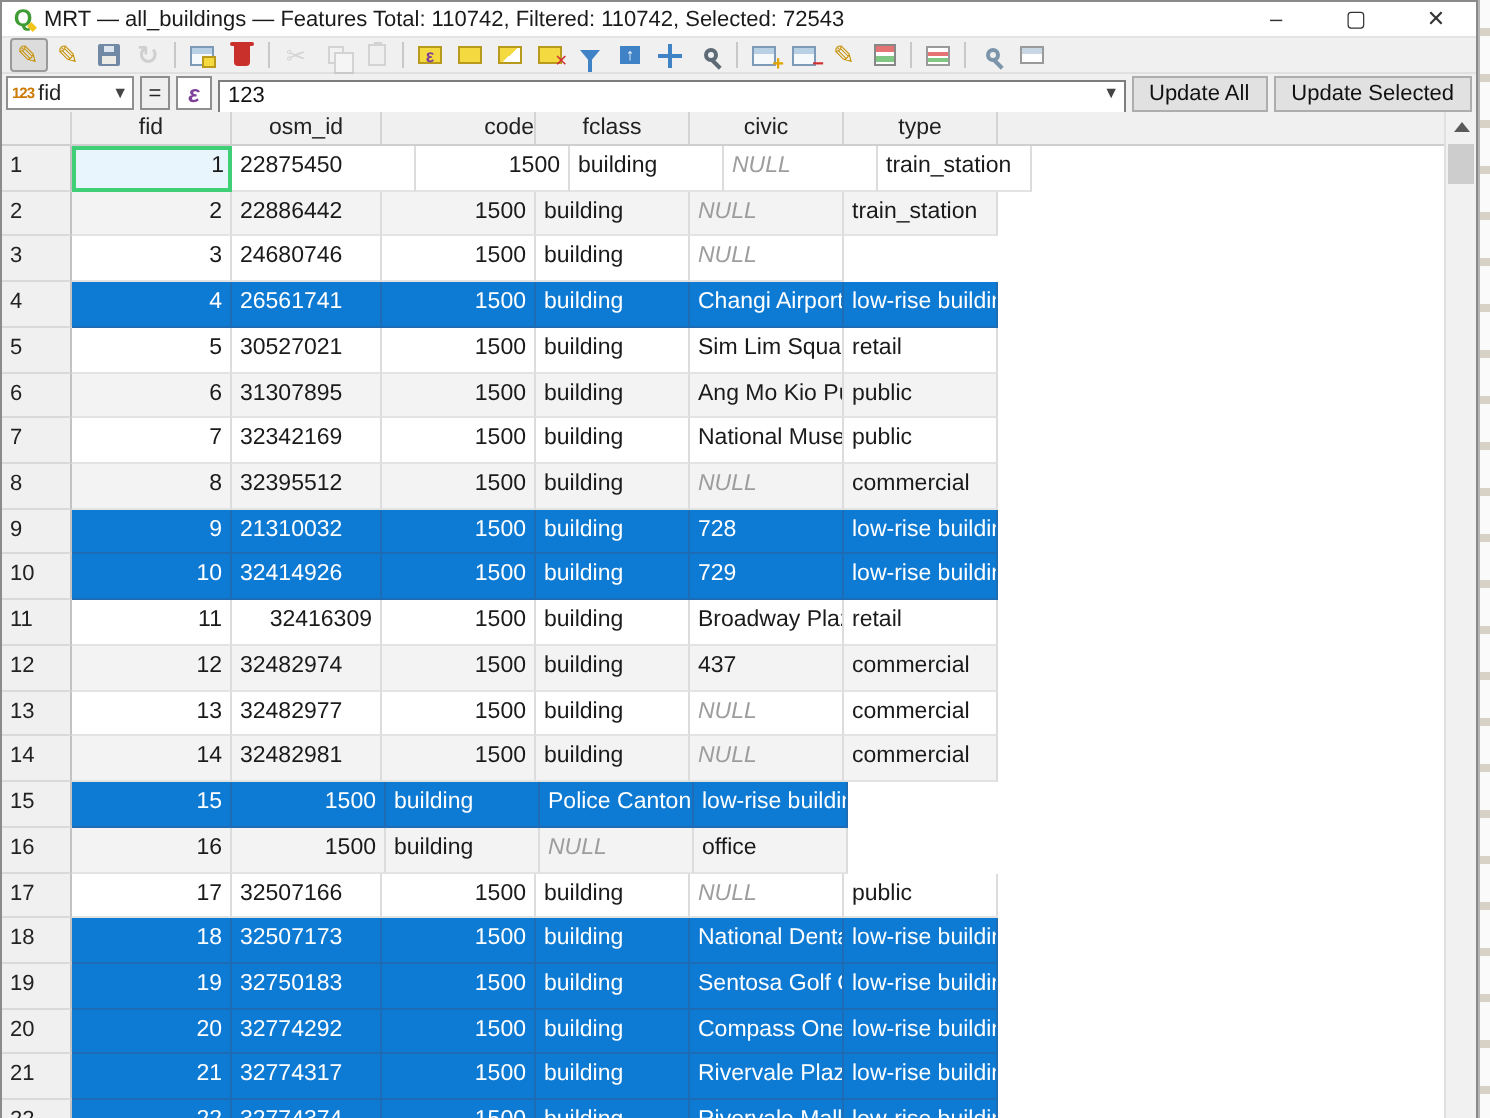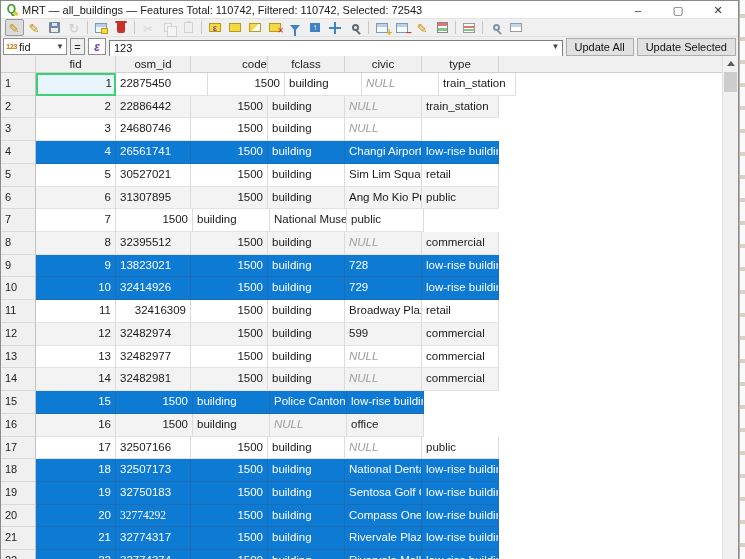--- a/index.html
+++ b/index.html
@@ -333,38 +333,39 @@
           <span class="tc ar" style="width: 80px;">6</span>
           <span class="tc" style="width: 75px;">31307895</span>
           <span class="tc ar" style="width: 77px;">1500</span>
           <span class="tc" style="width: 77px;">building</span>
           <span class="tc" style="width: 77px;">Ang Mo Kio Pu...</span>
           <span class="tc" style="width: 77px;">public</span>
         </div>
         <div class="trow">
           <span class="rn">7</span>
           <span class="tc ar" style="width: 80px;">7</span>
+          <span class="tc" style="width: 75px;">32342169</span>
           <span class="tc ar" style="width: 77px;">1500</span>
           <span class="tc" style="width: 77px;">building</span>
           <span class="tc" style="width: 77px;">National Museu...</span>
           <span class="tc" style="width: 77px;">public</span>
         </div>
         <div class="trow even">
           <span class="rn">8</span>
           <span class="tc ar" style="width: 80px;">8</span>
           <span class="tc" style="width: 75px;">32395512</span>
           <span class="tc ar" style="width: 77px;">1500</span>
           <span class="tc" style="width: 77px;">building</span>
           <span class="tc nul" style="width: 77px;">NULL</span>
           <span class="tc" style="width: 77px;">commercial</span>
         </div>
         <div class="trow sel">
           <span class="rn">9</span>
           <span class="tc ar" style="width: 80px;">9</span>
-          <span class="tc" style="width: 75px;">13823021</span>
+          <span class="tc" style="width: 75px;">21310032</span>
           <span class="tc ar" style="width: 77px;">1500</span>
           <span class="tc" style="width: 77px;">building</span>
           <span class="tc" style="width: 77px;">728</span>
           <span class="tc" style="width: 77px;">low-rise buildings</span>
         </div>
         <div class="trow sel">
           <span class="rn">10</span>
           <span class="tc ar" style="width: 80px;">10</span>
           <span class="tc" style="width: 75px;">32414926</span>
           <span class="tc ar" style="width: 77px;">1500</span>
@@ -380,21 +381,21 @@
           <span class="tc" style="width: 77px;">building</span>
           <span class="tc" style="width: 77px;">Broadway Plaza</span>
           <span class="tc" style="width: 77px;">retail</span>
         </div>
         <div class="trow even">
           <span class="rn">12</span>
           <span class="tc ar" style="width: 80px;">12</span>
           <span class="tc" style="width: 75px;">32482974</span>
           <span class="tc ar" style="width: 77px;">1500</span>
           <span class="tc" style="width: 77px;">building</span>
-          <span class="tc" style="width: 77px;">599</span>
+          <span class="tc" style="width: 77px;">437</span>
           <span class="tc" style="width: 77px;">commercial</span>
         </div>
         <div class="trow">
           <span class="rn">13</span>
           <span class="tc ar" style="width: 80px;">13</span>
           <span class="tc" style="width: 75px;">32482977</span>
           <span class="tc ar" style="width: 77px;">1500</span>
           <span class="tc" style="width: 77px;">building</span>
           <span class="tc nul" style="width: 77px;">NULL</span>
           <span class="tc" style="width: 77px;">commercial</span>
@@ -447,21 +448,21 @@
           <span class="tc ar" style="width: 80px;">19</span>
           <span class="tc" style="width: 75px;">32750183</span>
           <span class="tc ar" style="width: 77px;">1500</span>
           <span class="tc" style="width: 77px;">building</span>
           <span class="tc" style="width: 77px;">Sentosa Golf Club</span>
           <span class="tc" style="width: 77px;">low-rise buildings</span>
         </div>
         <div class="trow sel">
           <span class="rn">20</span>
           <span class="tc ar" style="width: 80px;">20</span>
-          <span class="tc" style="width: 75px; font-family: Liberation Serif, serif;">32774292</span>
+          <span class="tc" style="width: 75px;">32774292</span>
           <span class="tc ar" style="width: 77px;">1500</span>
           <span class="tc" style="width: 77px;">building</span>
           <span class="tc" style="width: 77px;">Compass One</span>
           <span class="tc" style="width: 77px;">low-rise buildings</span>
         </div>
         <div class="trow sel">
           <span class="rn">21</span>
           <span class="tc ar" style="width: 80px;">21</span>
           <span class="tc" style="width: 75px;">32774317</span>
           <span class="tc ar" style="width: 77px;">1500</span>

